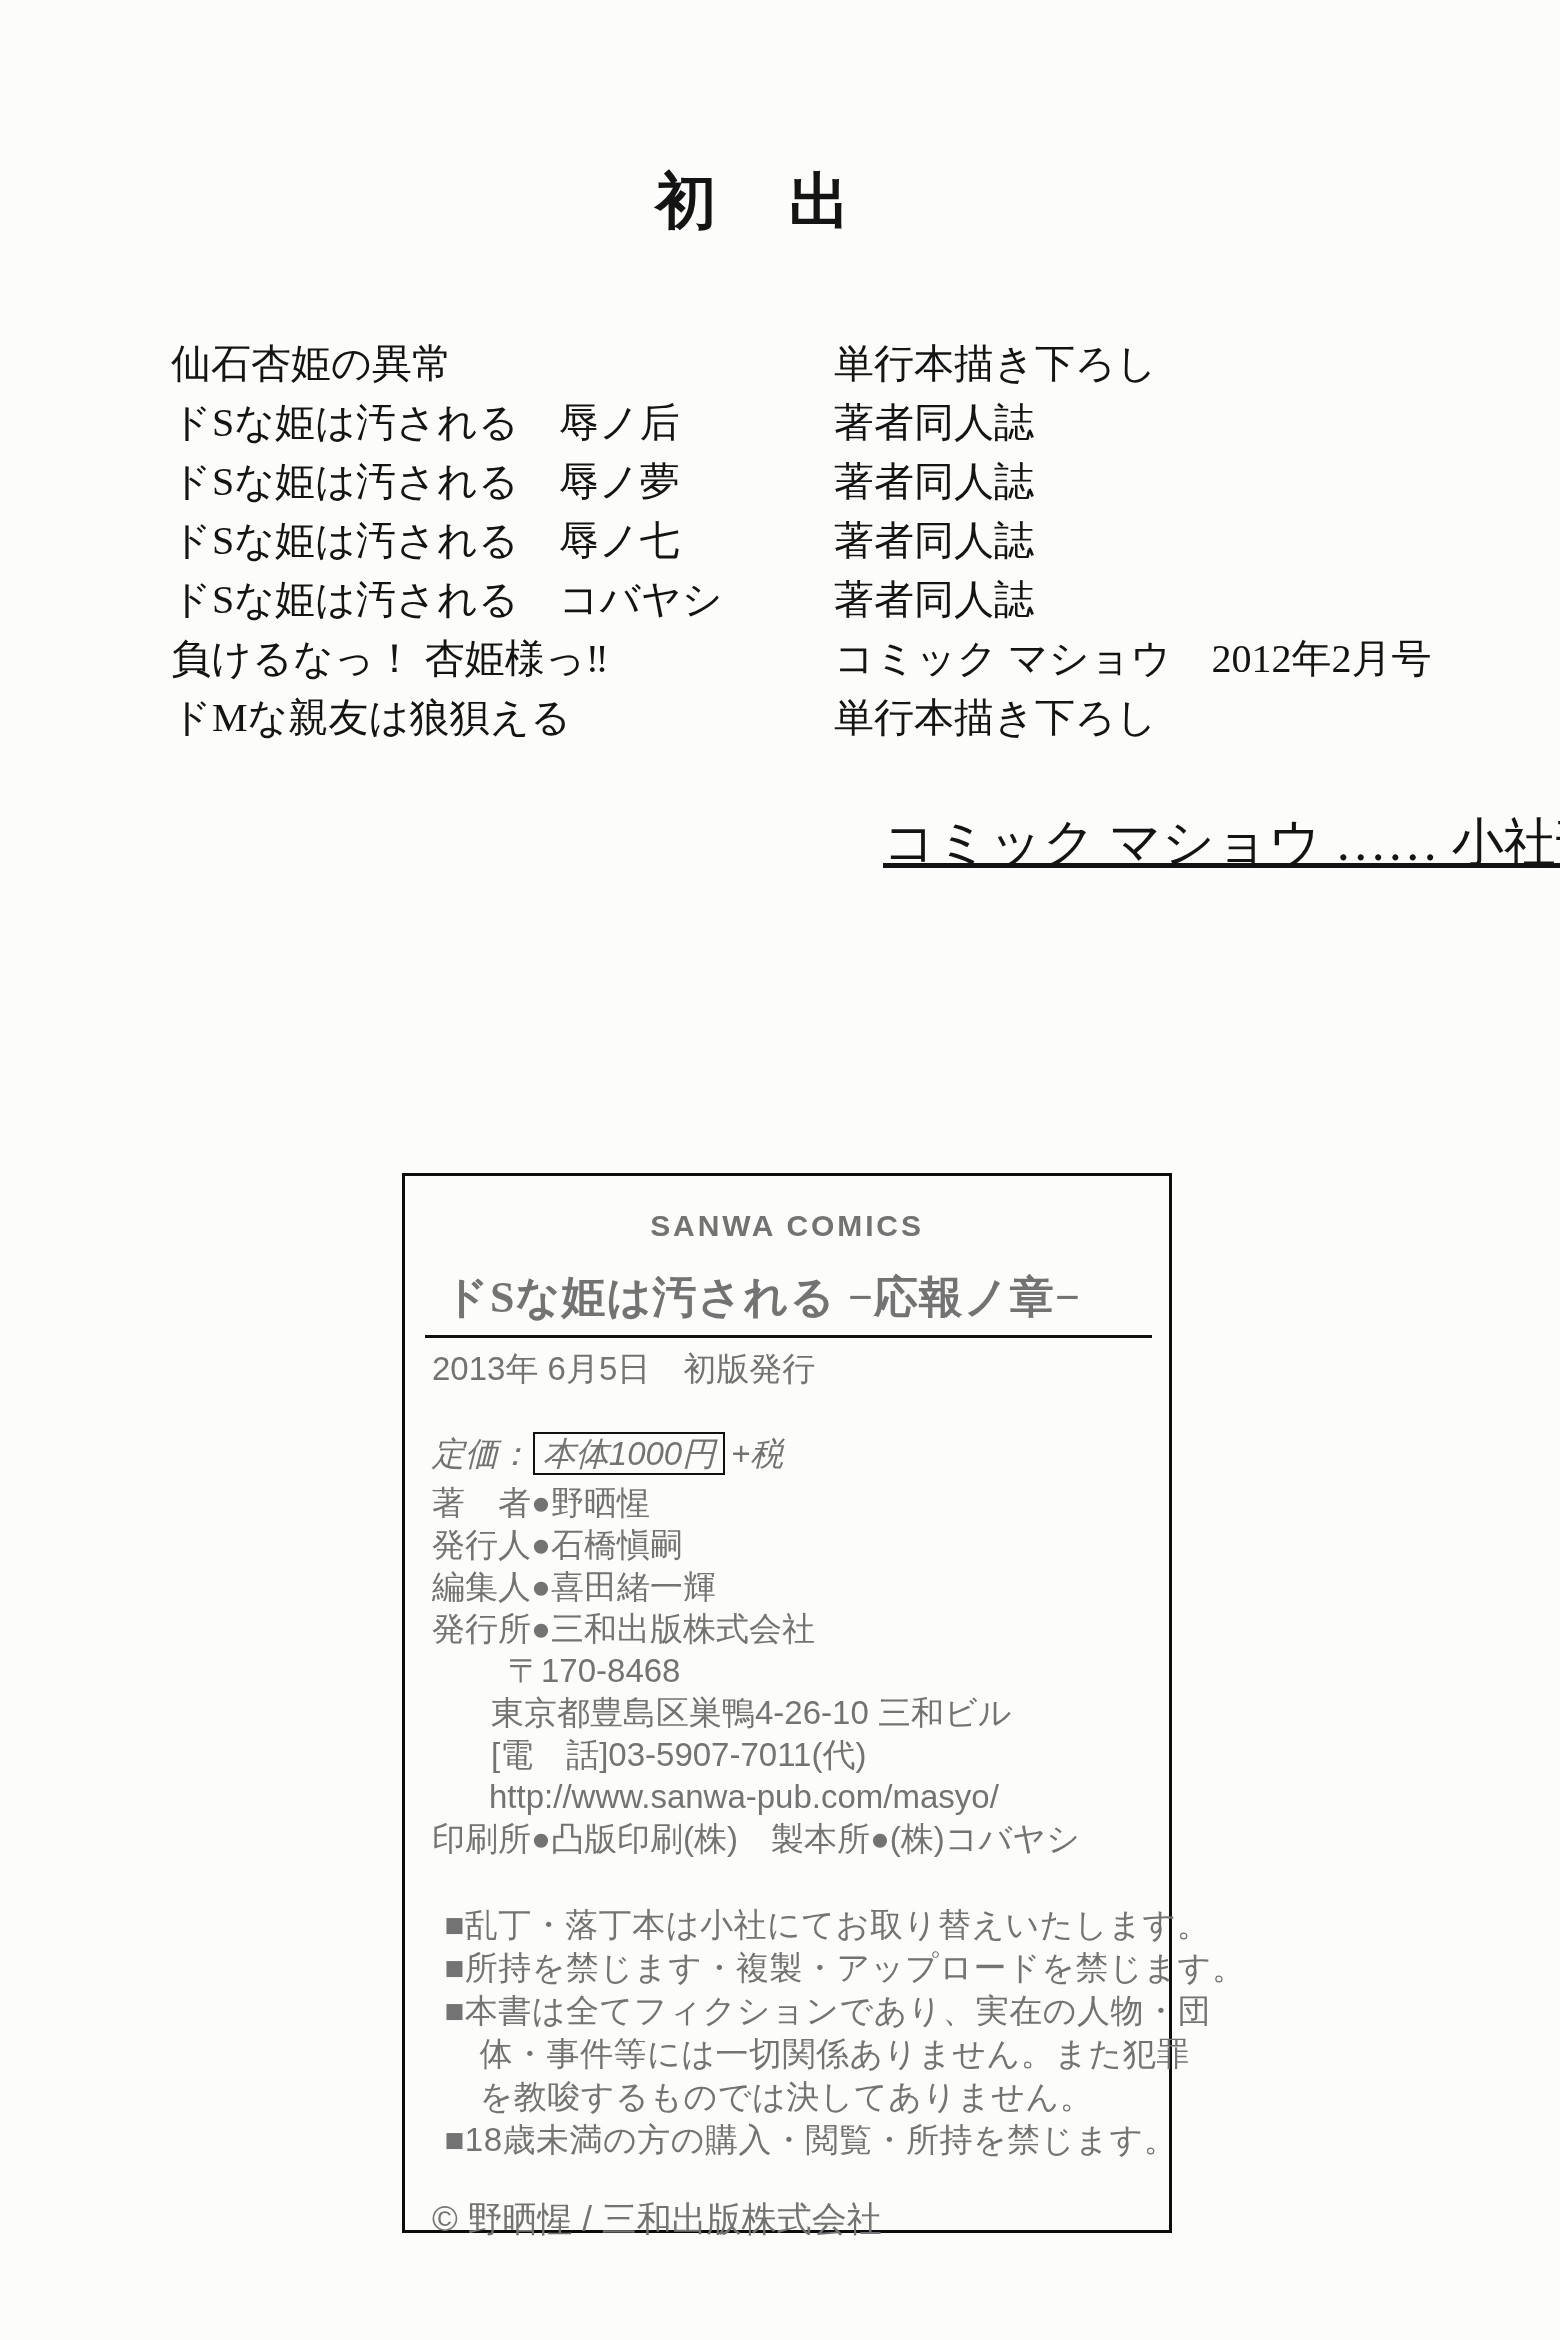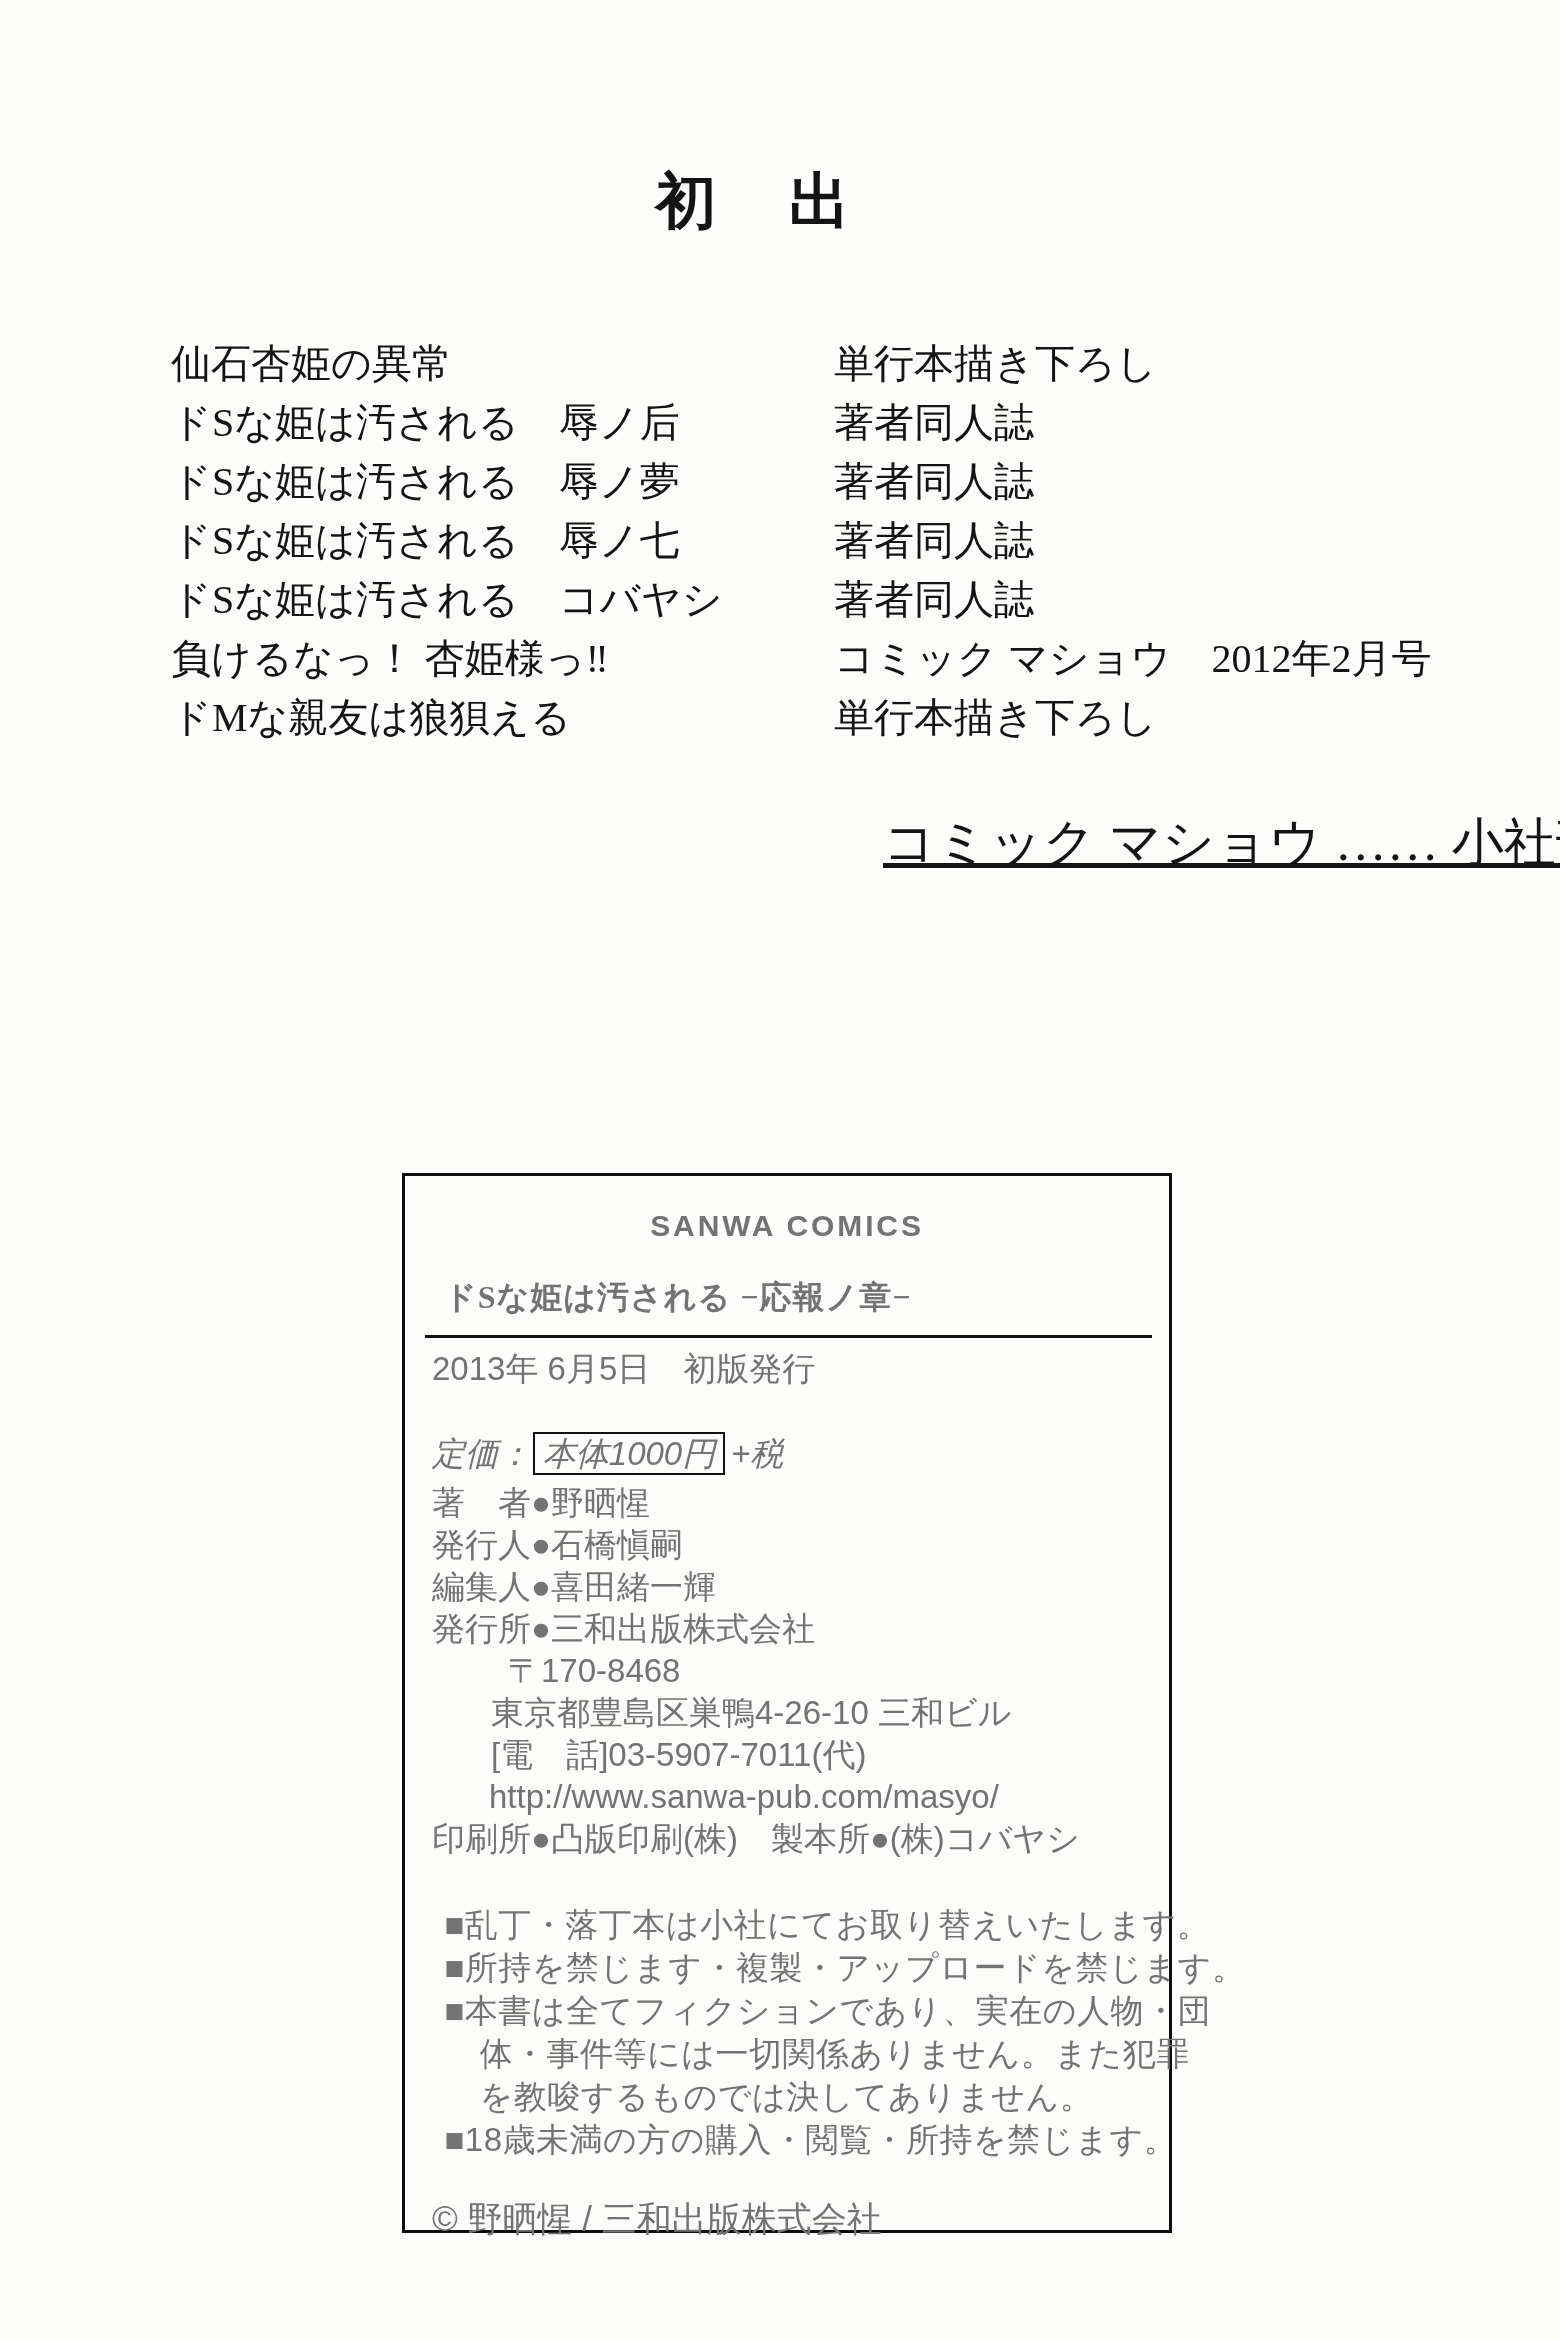--- a/index.html
+++ b/index.html
@@ -58,21 +58,21 @@
   .sanwa-label {
     margin-top: 33px;
     text-align: center;
     font-size: 30px;
     font-weight: bold;
     letter-spacing: 2.9px;
   }
   .book-title {
     margin: 29px 0 0 39px;
     font-family: "Liberation Serif", "DejaVu Serif", serif;
-    font-size: 32px;
+    font-size: 44px;
     font-weight: bold;
     letter-spacing: 1px;
     line-height: 51px;
     white-space: nowrap;
   }
   .title-divider {
     margin: 11.7px 0 0 19.5px;
     width: 727px;
     border: none;
     border-top: 3.9px solid #111;

